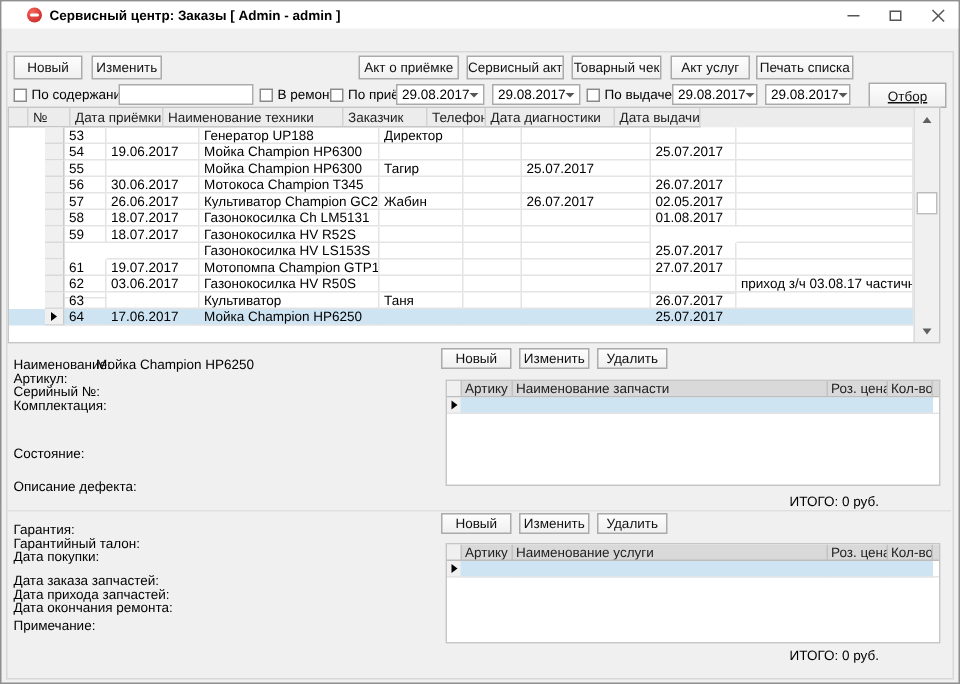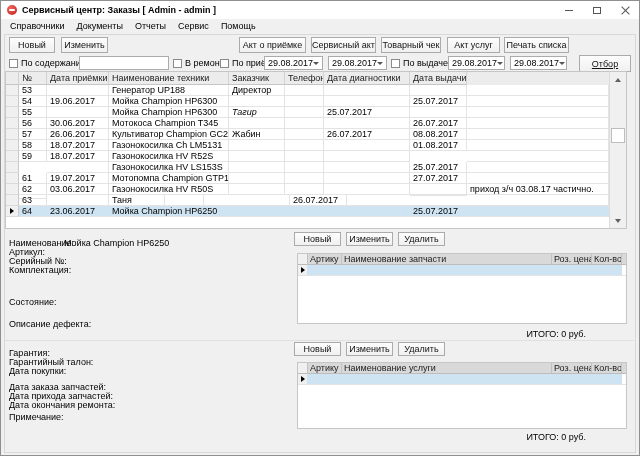--- a/index.html
+++ b/index.html
@@ -1,21 +1,21 @@
 <!DOCTYPE html>
 <html><head>
 <meta charset="utf-8">
 <style>
   * { margin:0; padding:0; box-sizing:border-box; }
   html,body { width:640px; height:456px; background:#fff; }
   body { font-family:"Liberation Sans", sans-serif; font-size:9px; color:#000; }
   .window { position:relative; width:640px; height:456px; border:1px solid #8f8f8f; background:#f0f0f0; overflow:hidden; }
 
   
-  .titlebar { position:absolute; left:0; top:0; right:0; height:18px; background:#fff; display:flex; align-items:center; padding-left:6px; }
+  .titlebar { position:absolute; left:0; top:0; right:0; height:18px; background:#fff; display:flex; align-items:center; padding-left:17px; }
   .app-icon { width:10px; height:10px; border-radius:50%; background:radial-gradient(circle at 35% 30%, #f2645a, #c31f1f); margin-right:5px; position:relative; flex:0 0 auto; }
   .app-icon::after { content:""; position:absolute; left:2px; right:2px; top:4px; height:2px; background:#fff; border-radius:1px; }
   .title-text { font-weight:bold; font-size:9px; white-space:nowrap; }
   .win-controls { margin-left:auto; display:flex; height:18px; }
   .win-btn { width:28px; height:18px; display:flex; align-items:center; justify-content:center; }
   .ic-min { width:8px; height:1px; background:#555; }
   .ic-max { width:8px; height:7px; border:1px solid #555; }
   .ic-close { position:relative; width:9px; height:9px; }
   .ic-close::before, .ic-close::after { content:""; position:absolute; left:-1px; top:4px; width:11px; height:1px; background:#555; }
   .ic-close::before { transform:rotate(45deg); }
@@ -36,21 +36,21 @@
   .checkbox { width:9px; height:9px; background:#fff; border:1px solid #8a8a8a; flex:0 0 auto; }
   .textbox { position:absolute; background:#fff; border:1px solid #ababab; }
   .combo { position:absolute; top:55px; width:59px; height:14px; background:#fff; border:1px solid #ababab; display:flex; align-items:center; padding-left:3px; }
   .combo .chev { margin-left:auto; margin-right:3px; width:0; height:0; border-left:3px solid transparent; border-right:3px solid transparent; border-top:3px solid #555; }
 
   
   .grid { position:absolute; left:4px; top:70px; width:622px; height:158px; background:#fff; border:1px solid #c6c6c6; overflow:hidden; }
   .grid-inner { position:absolute; left:0; top:0; right:17px; bottom:0; overflow:hidden; }
   .g-head { display:flex; height:13px; background:#ececec; }
   .g-head .c { border-right:1px solid #d2d2d2; border-bottom:1px solid #c6c6c6; padding:0 3px; line-height:12px; overflow:hidden; white-space:nowrap; color:#222; flex:0 0 auto; }
-  .g-row { display:flex; height:11px; background:#fff; }
+  .g-row { display:flex; height:11px; background:#fff;padding-left:24px; }
   .g-row .c { border-right:1px solid #e4e4e4; border-bottom:1px solid #e4e4e4; padding:0 3px; line-height:10px; overflow:hidden; white-space:nowrap; flex:0 0 auto; }
   .g-row.sel { background:#cee4f2; }
   .g-row.sel .c { border-right-color:#cee4f2; }
   .mk { width:13px; flex:0 0 auto; background:#f0f0f0; border-right:1px solid #c9c9c9; border-bottom:1px solid #dadada; display:flex; align-items:center; justify-content:center; }
   .g-head .mk { background:#ececec; border-bottom:1px solid #c6c6c6; }
   .tri-right { width:0; height:0; border-left:4px solid #000; border-top:3px solid transparent; border-bottom:3px solid transparent; }
   .flexfill { flex:1 1 auto !important; }
 
   
   .vscroll { position:absolute; right:0; top:0; bottom:0; width:17px; background:#f0f0f0; border-left:1px solid #dcdcdc; }
@@ -90,27 +90,20 @@
       <span class="win-btn">
           <span class="ic-max"></span>
         </span>
       <span class="win-btn">
           <span class="ic-close"></span>
         </span>
     </span>
   </div>
 
   
-  <div class="menubar" id="menubar">
-      <div class="menu-item">Справочники</div>
-      <div class="menu-item">Документы</div>
-      <div class="menu-item">Отчеты</div>
-      <div class="menu-item">Сервис</div>
-      <div class="menu-item">Помощь</div>
-    </div>
 
   <div class="panel"></div>
 
   
   <div class="btn" style="left:8px; top:36px; width:46px;">Новый</div>
   <div class="btn" style="left:60px; top:36px; width:47px;">Изменить</div>
   <span id="act-buttons"><div class="btn" style="left: 238px; top: 36px; width: 67px;">Акт о приёмке</div><div class="btn" style="left: 310px; top: 36px; width: 65px;">Сервисный акт</div><div class="btn" style="left: 380px; top: 36px; width: 60px;">Товарный чек</div><div class="btn" style="left: 446px; top: 36px; width: 53px;">Акт услуг</div><div class="btn" style="left: 503px; top: 36px; width: 65px;">Печать списка</div></span>
 
   
   <div class="cbrow" style="left:8px;">
@@ -181,21 +174,21 @@
           <div class="c" style="width: 39px;"></div>
           <div class="c" style="width: 86px;"></div>
           <div class="c" style="width: 57px;">25.07.2017</div>
           <div class="c flexfill"></div>
         </div>
         <div class="g-row">
           <div class="mk"></div>
           <div class="c" style="width: 28px;">55</div>
           <div class="c" style="width: 62px;"></div>
           <div class="c" style="width: 120px;">Мойка Champion HP6300</div>
-          <div class="c" style="width: 56px; font-style: italic;">Тагир</div>
+          <div class="c" style="width: 56px;">Тагир</div>
           <div class="c" style="width: 39px;"></div>
           <div class="c" style="width: 86px;">25.07.2017</div>
           <div class="c" style="width: 57px;"></div>
           <div class="c flexfill"></div>
         </div>
         <div class="g-row">
           <div class="mk"></div>
           <div class="c" style="width: 28px;">56</div>
           <div class="c" style="width: 62px;">30.06.2017</div>
           <div class="c" style="width: 120px;">Мотокоса Champion T345</div>
@@ -206,21 +199,21 @@
           <div class="c flexfill"></div>
         </div>
         <div class="g-row">
           <div class="mk"></div>
           <div class="c" style="width: 28px;">57</div>
           <div class="c" style="width: 62px;">26.06.2017</div>
           <div class="c" style="width: 120px;">Культиватор Champion GC243</div>
           <div class="c" style="width: 56px;">Жабин</div>
           <div class="c" style="width: 39px;"></div>
           <div class="c" style="width: 86px;">26.07.2017</div>
-          <div class="c" style="width: 57px;">08.08.2017</div>
+          <div class="c" style="width: 57px;">02.05.2017</div>
           <div class="c flexfill"></div>
         </div>
         <div class="g-row">
           <div class="mk"></div>
           <div class="c" style="width: 28px;">58</div>
           <div class="c" style="width: 62px;">18.07.2017</div>
           <div class="c" style="width: 120px;">Газонокосилка Ch LM5131</div>
           <div class="c" style="width: 56px;"></div>
           <div class="c" style="width: 39px;"></div>
           <div class="c" style="width: 86px;"></div>
@@ -268,32 +261,33 @@
           <div class="c" style="width: 56px;"></div>
           <div class="c" style="width: 39px;"></div>
           <div class="c" style="width: 86px;"></div>
           <div class="c" style="width: 57px;"></div>
           <div class="c flexfill">приход з/ч 03.08.17 частично.</div>
         </div>
         <div class="g-row">
           <div class="mk"></div>
           <div class="c" style="width: 28px;">63</div>
           <div class="c" style="width: 62px;"></div>
+          <div class="c" style="width: 120px;">Культиватор</div>
           <div class="c" style="width: 56px;">Таня</div>
           <div class="c" style="width: 39px;"></div>
           <div class="c" style="width: 86px;"></div>
           <div class="c" style="width: 57px;">26.07.2017</div>
           <div class="c flexfill"></div>
         </div>
         <div class="g-row sel">
           <div class="mk">
             <span class="tri-right"></span>
           </div>
           <div class="c" style="width: 28px;">64</div>
-          <div class="c" style="width: 62px;">23.06.2017</div>
+          <div class="c" style="width: 62px;">17.06.2017</div>
           <div class="c" style="width: 120px;">Мойка Champion HP6250</div>
           <div class="c" style="width: 56px;"></div>
           <div class="c" style="width: 39px;"></div>
           <div class="c" style="width: 86px;"></div>
           <div class="c" style="width: 57px;">25.07.2017</div>
           <div class="c flexfill"></div>
         </div>
       </div>
     <div class="vscroll">
       <div class="vs-arr" style="top:0;">

